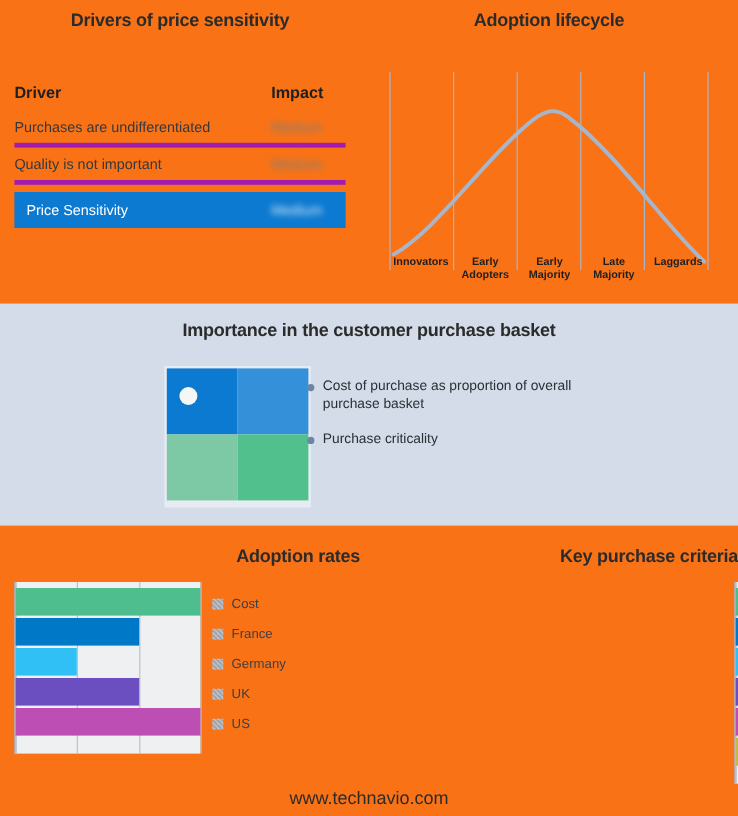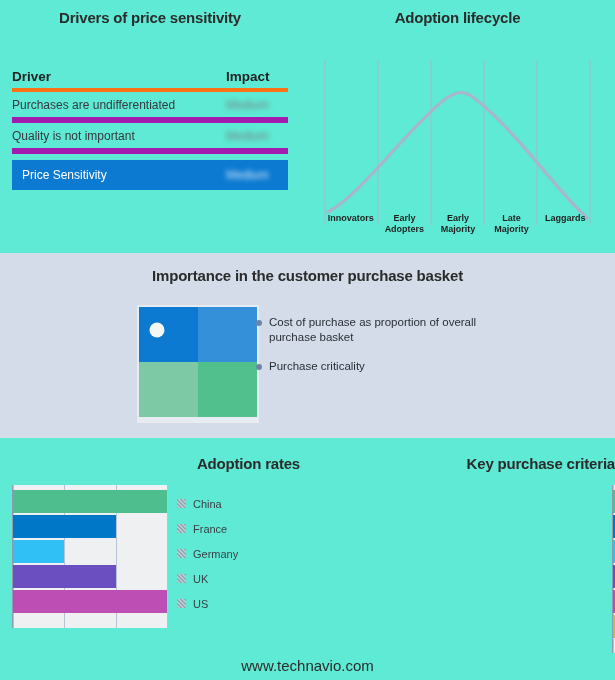--- a/index.html
+++ b/index.html
@@ -2,43 +2,43 @@
 <html><head>
 <meta charset="utf-8">
 <style>
   * { box-sizing: border-box; margin: 0; padding: 0; }
   html, body {
     width: 615px; height: 680px;
     font-family: "Liberation Sans", sans-serif;
     background: #f2f2f3;
     overflow: hidden;
   }
-  .page { position: relative; width: 615px; height: 680px; background: #5eead4; }
+  .page { position: relative; width: 615px; height: 680px; background: #f97316; }
 
   
   .panel-title {
     font-size: 15px;
     font-weight: bold;
     color: #2b2b2b;
     text-align: center;
     letter-spacing: -0.2px;
   }
 
   
   .drivers { position: absolute; left: 0; top: 0; width: 300px; height: 250px; }
   .drivers .panel-title { margin-top: 9px; }
   .tbl { margin: 38px 12px 0 12px; }
   .tbl-row {
     display: flex; align-items: center;
     height: 31px;
-    border-bottom: 6px solid #a21caf;
+    border-bottom: 4px solid #a21caf;
   }
   .tbl-head {
     height: 28px;
-    border-bottom: 4px solid #f97316;
+    border-bottom: 1px solid #f97316;
   }
   .tbl-head .c1, .tbl-head .c2 {
     font-size: 13.5px; font-weight: bold; color: #1f1f1f;
   }
   .c1 { flex: 1; font-size: 12px; color: #35383d; }
   .c2 { width: 62px; text-align: left; font-size: 12px; color: #35383d; }
   .blurred {
     color: #7b7d80;
     filter: blur(2.6px);
     -webkit-filter: blur(2.6px);
@@ -248,21 +248,21 @@
             <div class="bar" style="width: 154px; background: rgb(79, 190, 142);"></div>
             <div class="bar" style="width: 103px; background: rgb(0, 120, 200);"></div>
             <div class="bar" style="width: 51px; background: rgb(48, 192, 245);"></div>
             <div class="bar" style="width: 103px; background: rgb(107, 79, 192);"></div>
             <div class="bar" style="width: 154px; background: rgb(189, 79, 180);"></div>
           </div>
         </div>
       <div class="legend-col" id="legend-0">
           <div class="lg-item">
             <span class="lg-swatch"></span>
-            <span class="lg-label">China</span>
+            <span class="lg-label">Cost</span>
           </div>
           <div class="lg-item">
             <span class="lg-swatch"></span>
             <span class="lg-label">France</span>
           </div>
           <div class="lg-item">
             <span class="lg-swatch"></span>
             <span class="lg-label">Germany</span>
           </div>
           <div class="lg-item">

